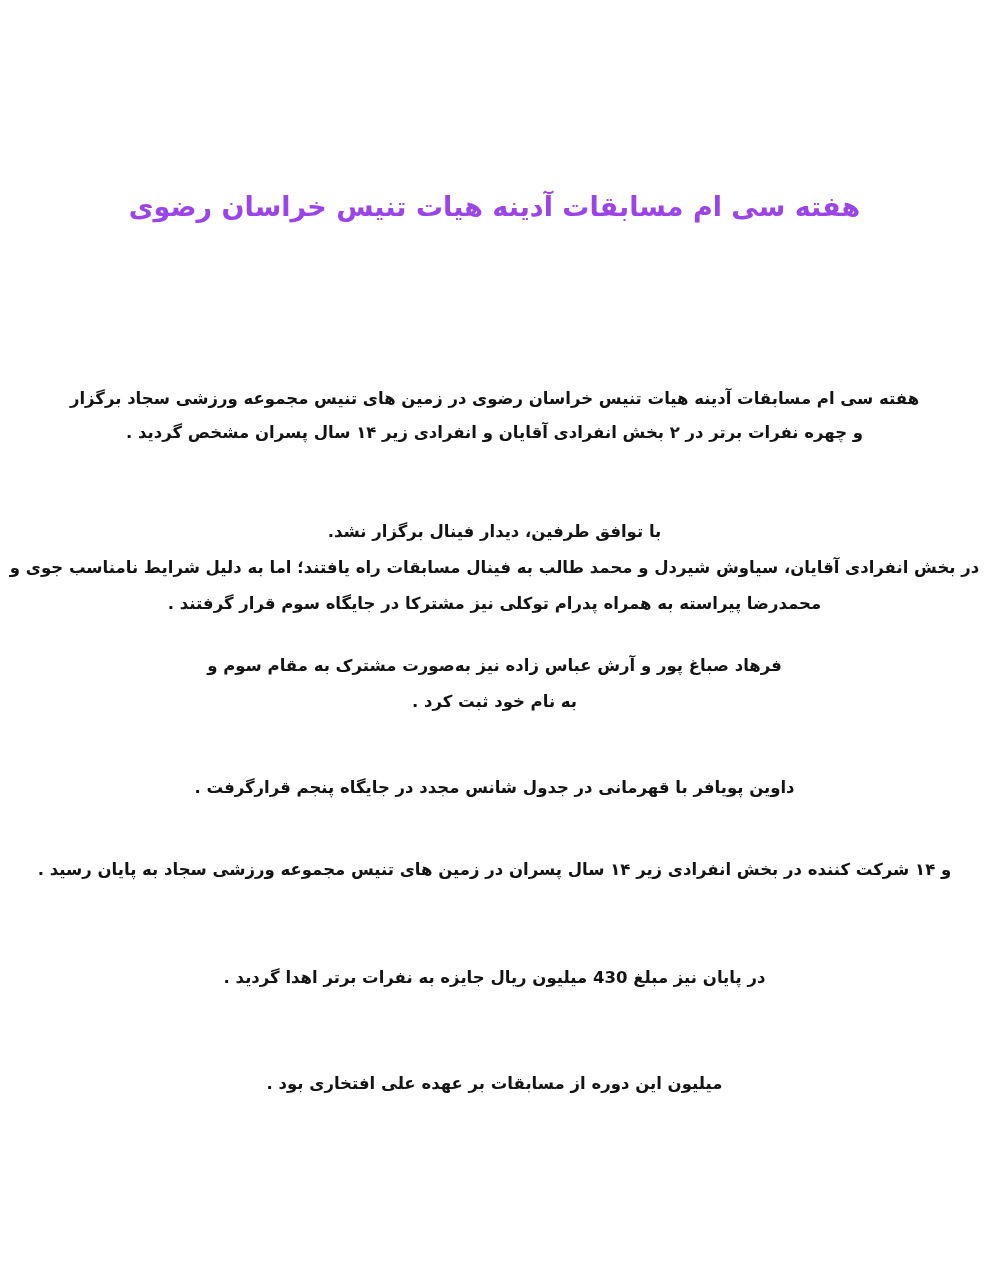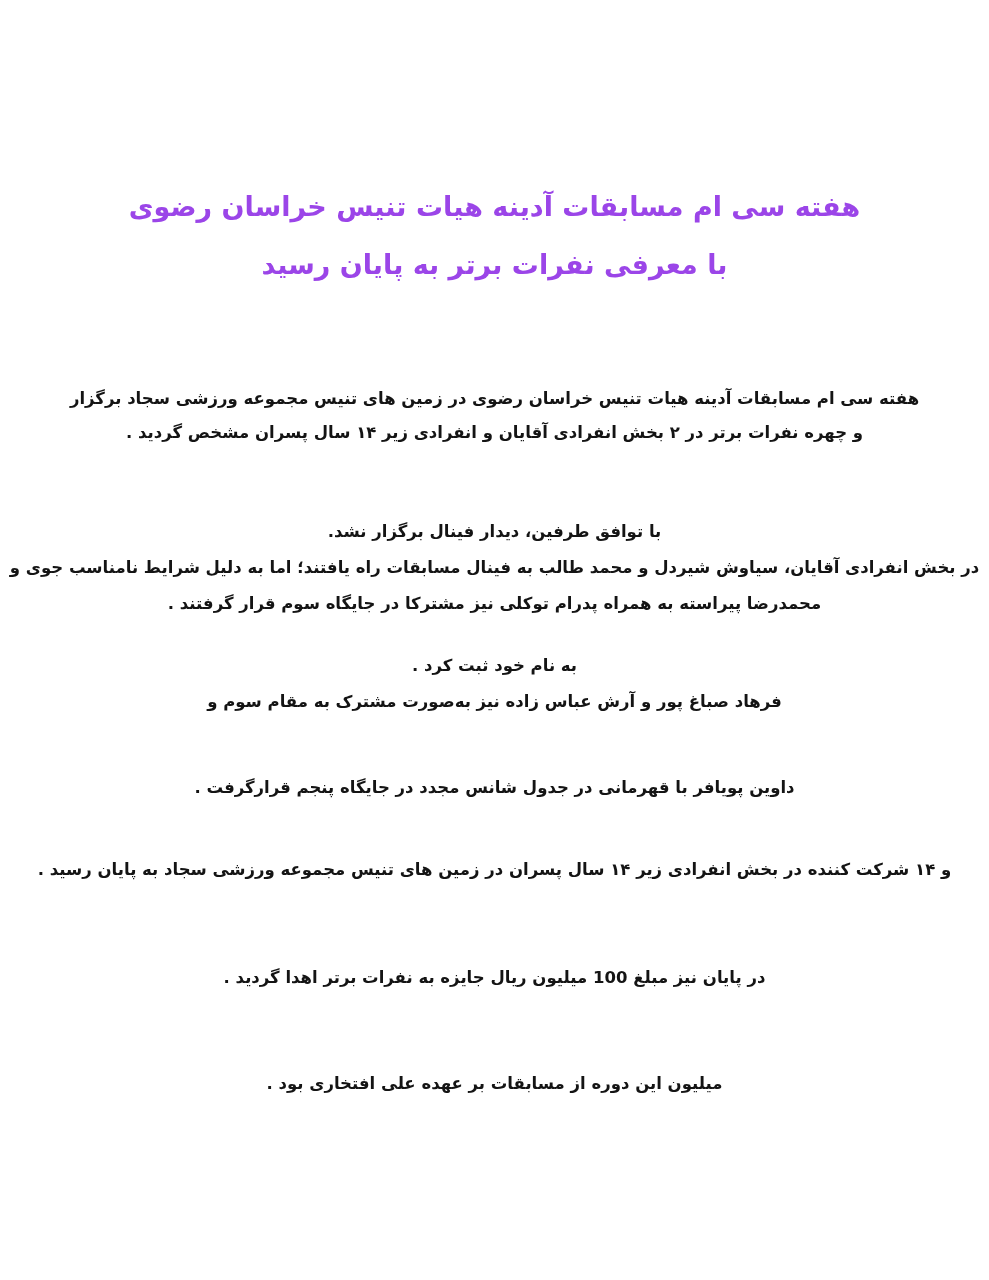--- a/index.html
+++ b/index.html
@@ -57,48 +57,47 @@
     .p5 { top: 960px; line-height: 36px; }
     .p6 { top: 1066px; line-height: 36px; }
   </style>
 </head>
 <body>
 
 <div class="page">
 
   <div class="title-block">
     <div class="title-line">هفته سی ام مسابقات آدینه هیات تنیس خراسان رضوی</div>
-    <div class="title-line">با معرفی نفرات برتر به پایان رسید</div>
   </div>
 
   <div class="para p1">
     <span class="line">هفته سی ام مسابقات آدینه هیات تنیس خراسان رضوی در زمین های تنیس مجموعه ورزشی سجاد برگزار</span>
     <span class="line">و چهره نفرات برتر در ۲ بخش انفرادی آقایان و انفرادی زیر ۱۴ سال پسران مشخص گردید .</span>
   </div>
 
   <div class="para p2">
     <span class="line">با توافق طرفین، دیدار فینال برگزار نشد.</span>
     <span class="line">در بخش انفرادی آقایان، سیاوش شیردل و محمد طالب به فینال مسابقات راه یافتند؛ اما به دلیل شرایط نامناسب جوی و</span>
     <span class="line">محمدرضا پیراسته به همراه پدرام توکلی نیز مشترکا در جایگاه سوم قرار گرفتند .</span>
   </div>
 
   <div class="para p3">
+    <span class="line">فرهاد صباغ پور و آرش عباس زاده نیز به‌صورت مشترک به مقام سوم و</span>
     <span class="line">به نام خود ثبت کرد .</span>
-    <span class="line">فرهاد صباغ پور و آرش عباس زاده نیز به‌صورت مشترک به مقام سوم و</span>
   </div>
 
   <div class="para p3b">
     <span class="line">داوین پویافر با قهرمانی در جدول شانس مجدد در جایگاه پنجم قرارگرفت .</span>
   </div>
 
   <div class="para p4">
     <span class="line">و ۱۴  شرکت کننده در بخش انفرادی زیر ۱۴ سال پسران در زمین های تنیس مجموعه ورزشی سجاد به پایان رسید .</span>
   </div>
 
   <div class="para p5">
-    <span class="line">در پایان نیز مبلغ 100 میلیون ریال جایزه به نفرات برتر اهدا گردید .</span>
+    <span class="line">در پایان نیز مبلغ 430 میلیون ریال جایزه به نفرات برتر اهدا گردید .</span>
   </div>
 
   <div class="para p6">
     <span class="line">میلیون این دوره از مسابقات بر عهده علی افتخاری بود .</span>
   </div>
 
 </div>
 
 </body></html>

